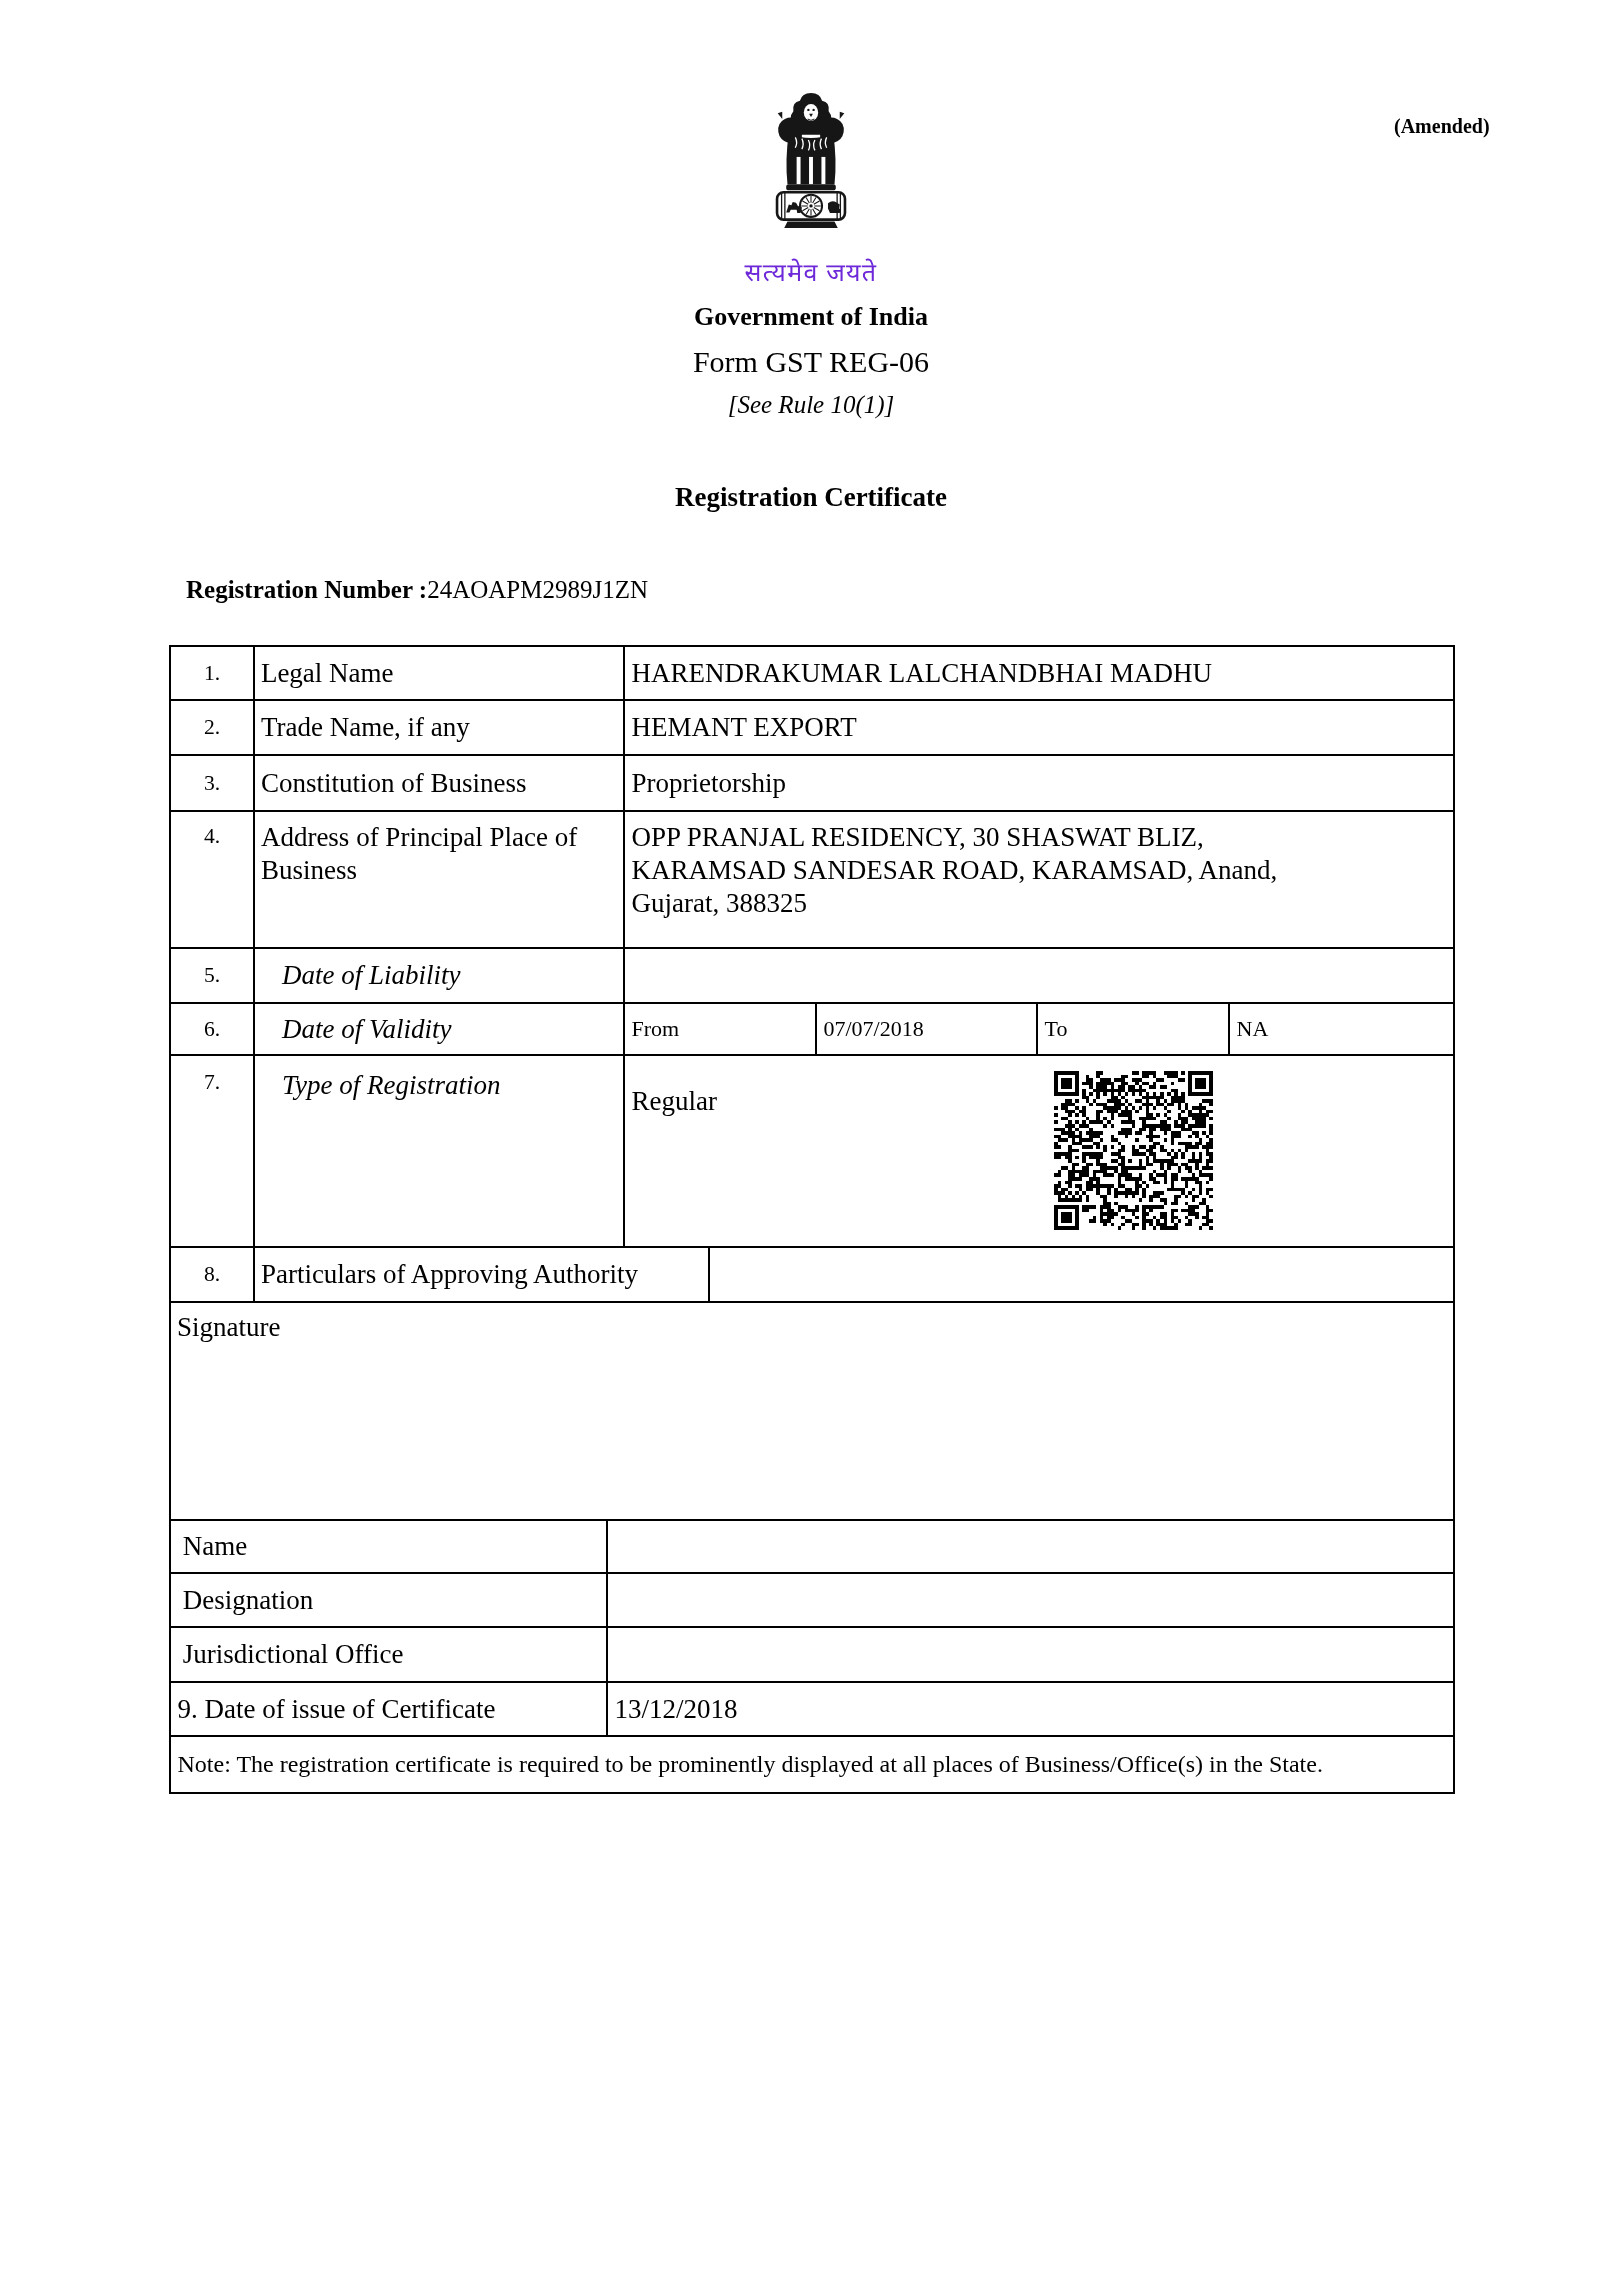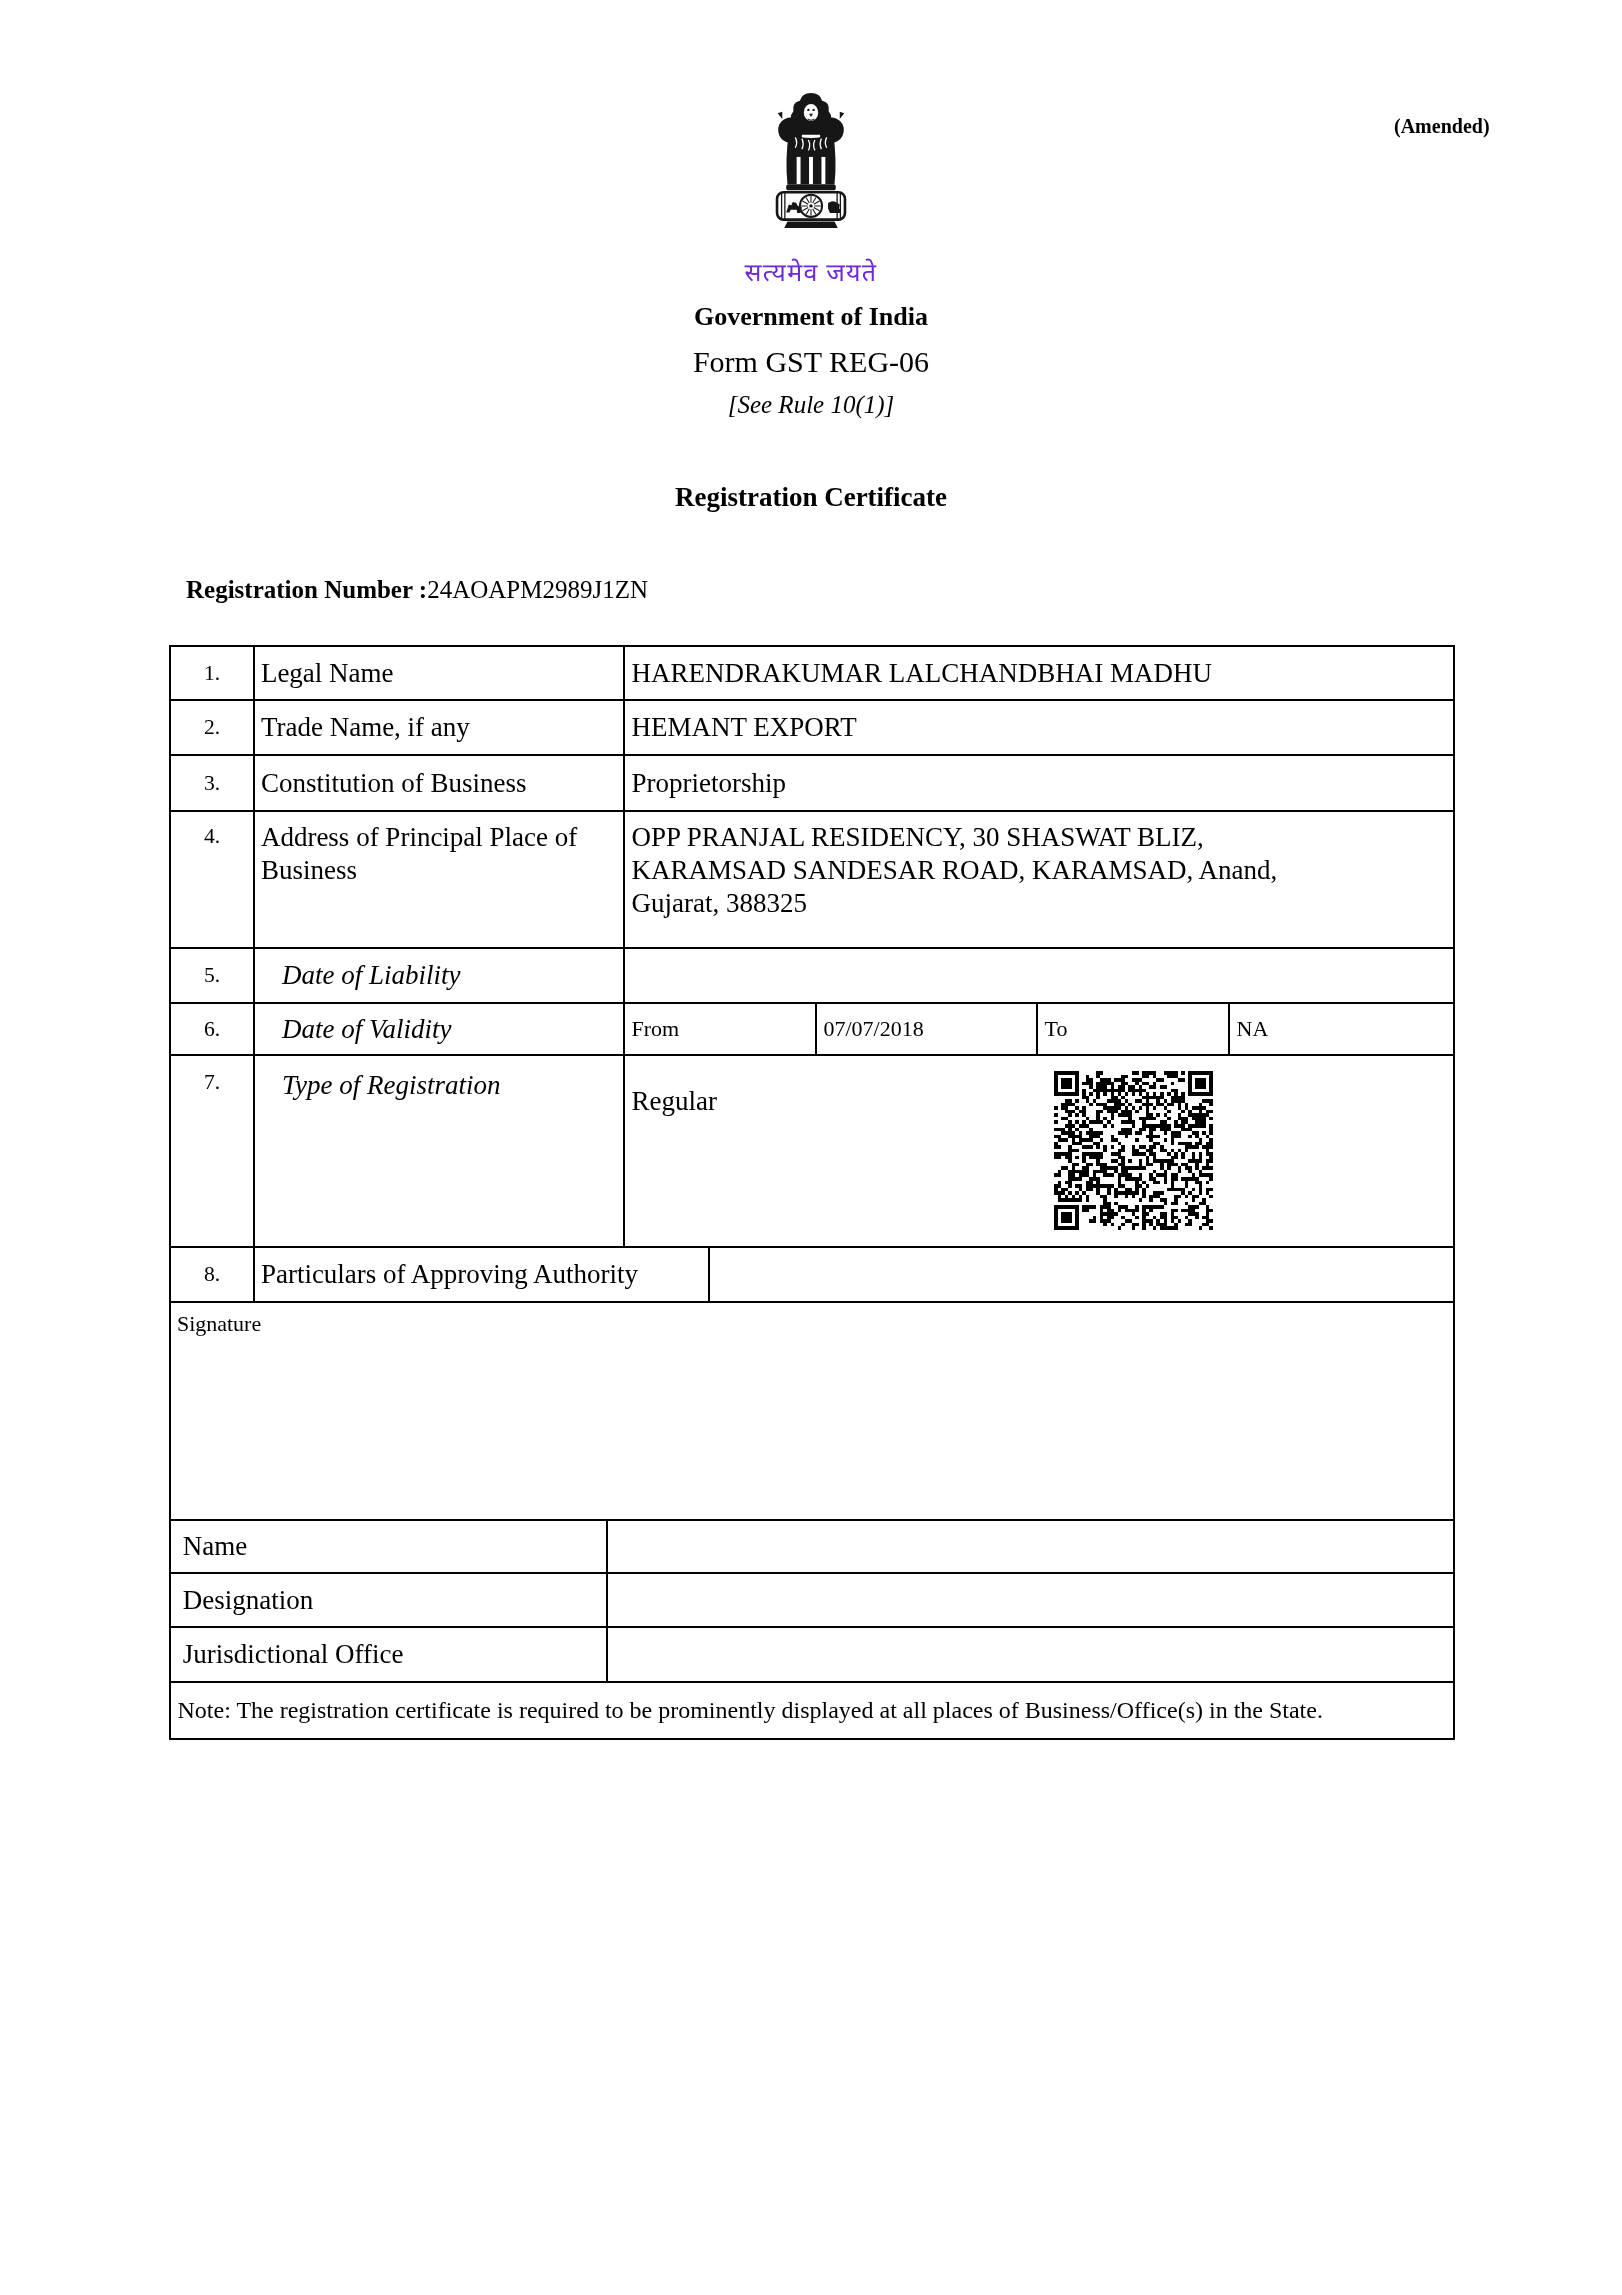--- a/index.html
+++ b/index.html
@@ -31,21 +31,21 @@
   .sub{font-size:22px;}
   .w-from{width:192px;}
   .w-date{width:221px;}
   .w-to{width:192px;}
   .top-align{align-items:flex-start;padding-top:9.2px;}
   .addr{max-width:684px;}
   .r7val{flex:1;position:relative;align-items:flex-start;}
   .regular{position:absolute;left:6.5px;top:29px;font-size:27px;}
   .qr{position:absolute;left:429px;top:15px;width:159px;height:159px;}
   .lbl8{width:455px;padding-left:5.9px;}
-  .sig-cell{flex:1;align-items:flex-start;padding-top:7.9px;padding-left:5.9px;font-size:22px;}
+  .sig-cell{flex:1;align-items:flex-start;padding-top:7.9px;padding-left:5.9px;font-size:27px;}
   .flbl{width:437px;padding-left:11.8px;}
   .flbl.tight{padding-left:6.5px;}
   .note-cell{flex:1;font-size:24px;padding-left:6.5px;}
 </style>
 </head>
 <body>
 
 <div class="page">
 
   <div class="emblem-wrap">
@@ -1041,20 +1041,24 @@
     <div class="trow" style="height:54px">
       <div class="cell flbl">Designation</div>
       <div class="cell val"></div>
     </div>
 
     <div class="trow" style="height:55px">
       <div class="cell flbl">Jurisdictional Office</div>
       <div class="cell val"></div>
     </div>
 
+    <div class="trow" style="height:54px">
+      <div class="cell flbl tight">9. Date of issue of Certificate</div>
+      <div class="cell val">13/12/2018</div>
+    </div>
 
     <div class="trow last" style="height:55px">
       <div class="cell note-cell">Note: The registration certificate is required to be prominently displayed at all places of Business/Office(s) in the State.</div>
     </div>
 
   </div>
 </div>
 
 
 </body></html>

